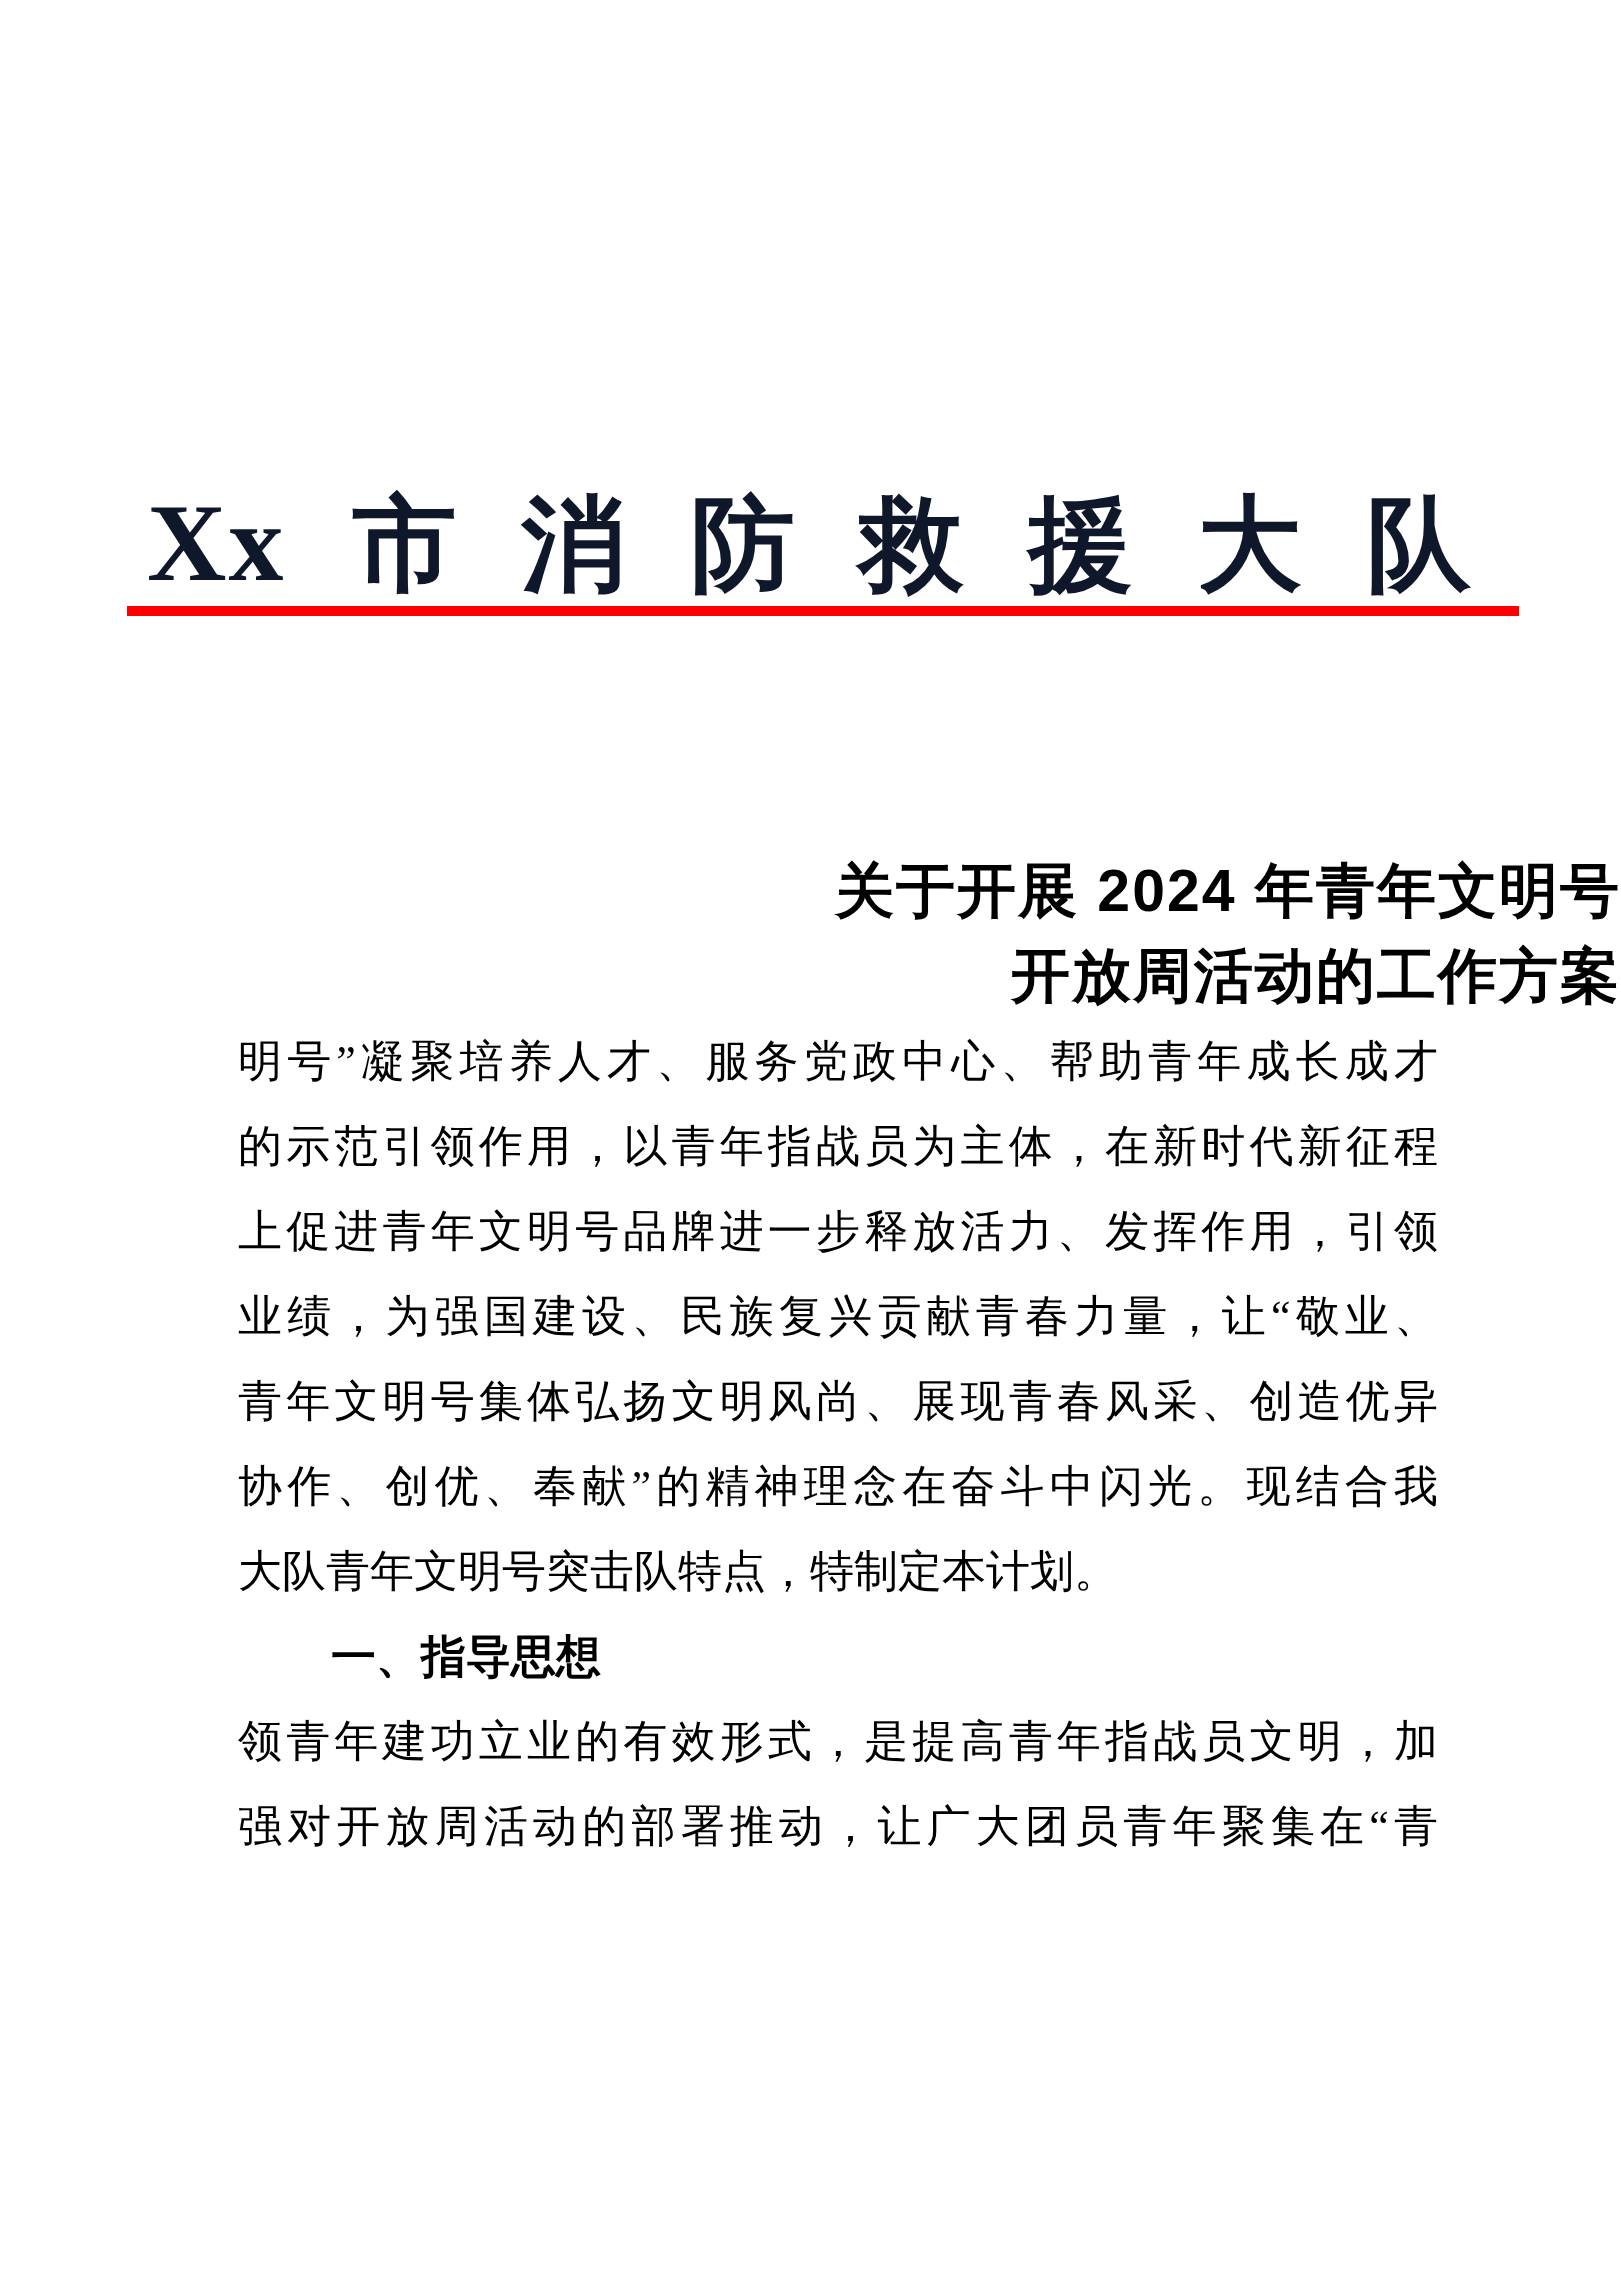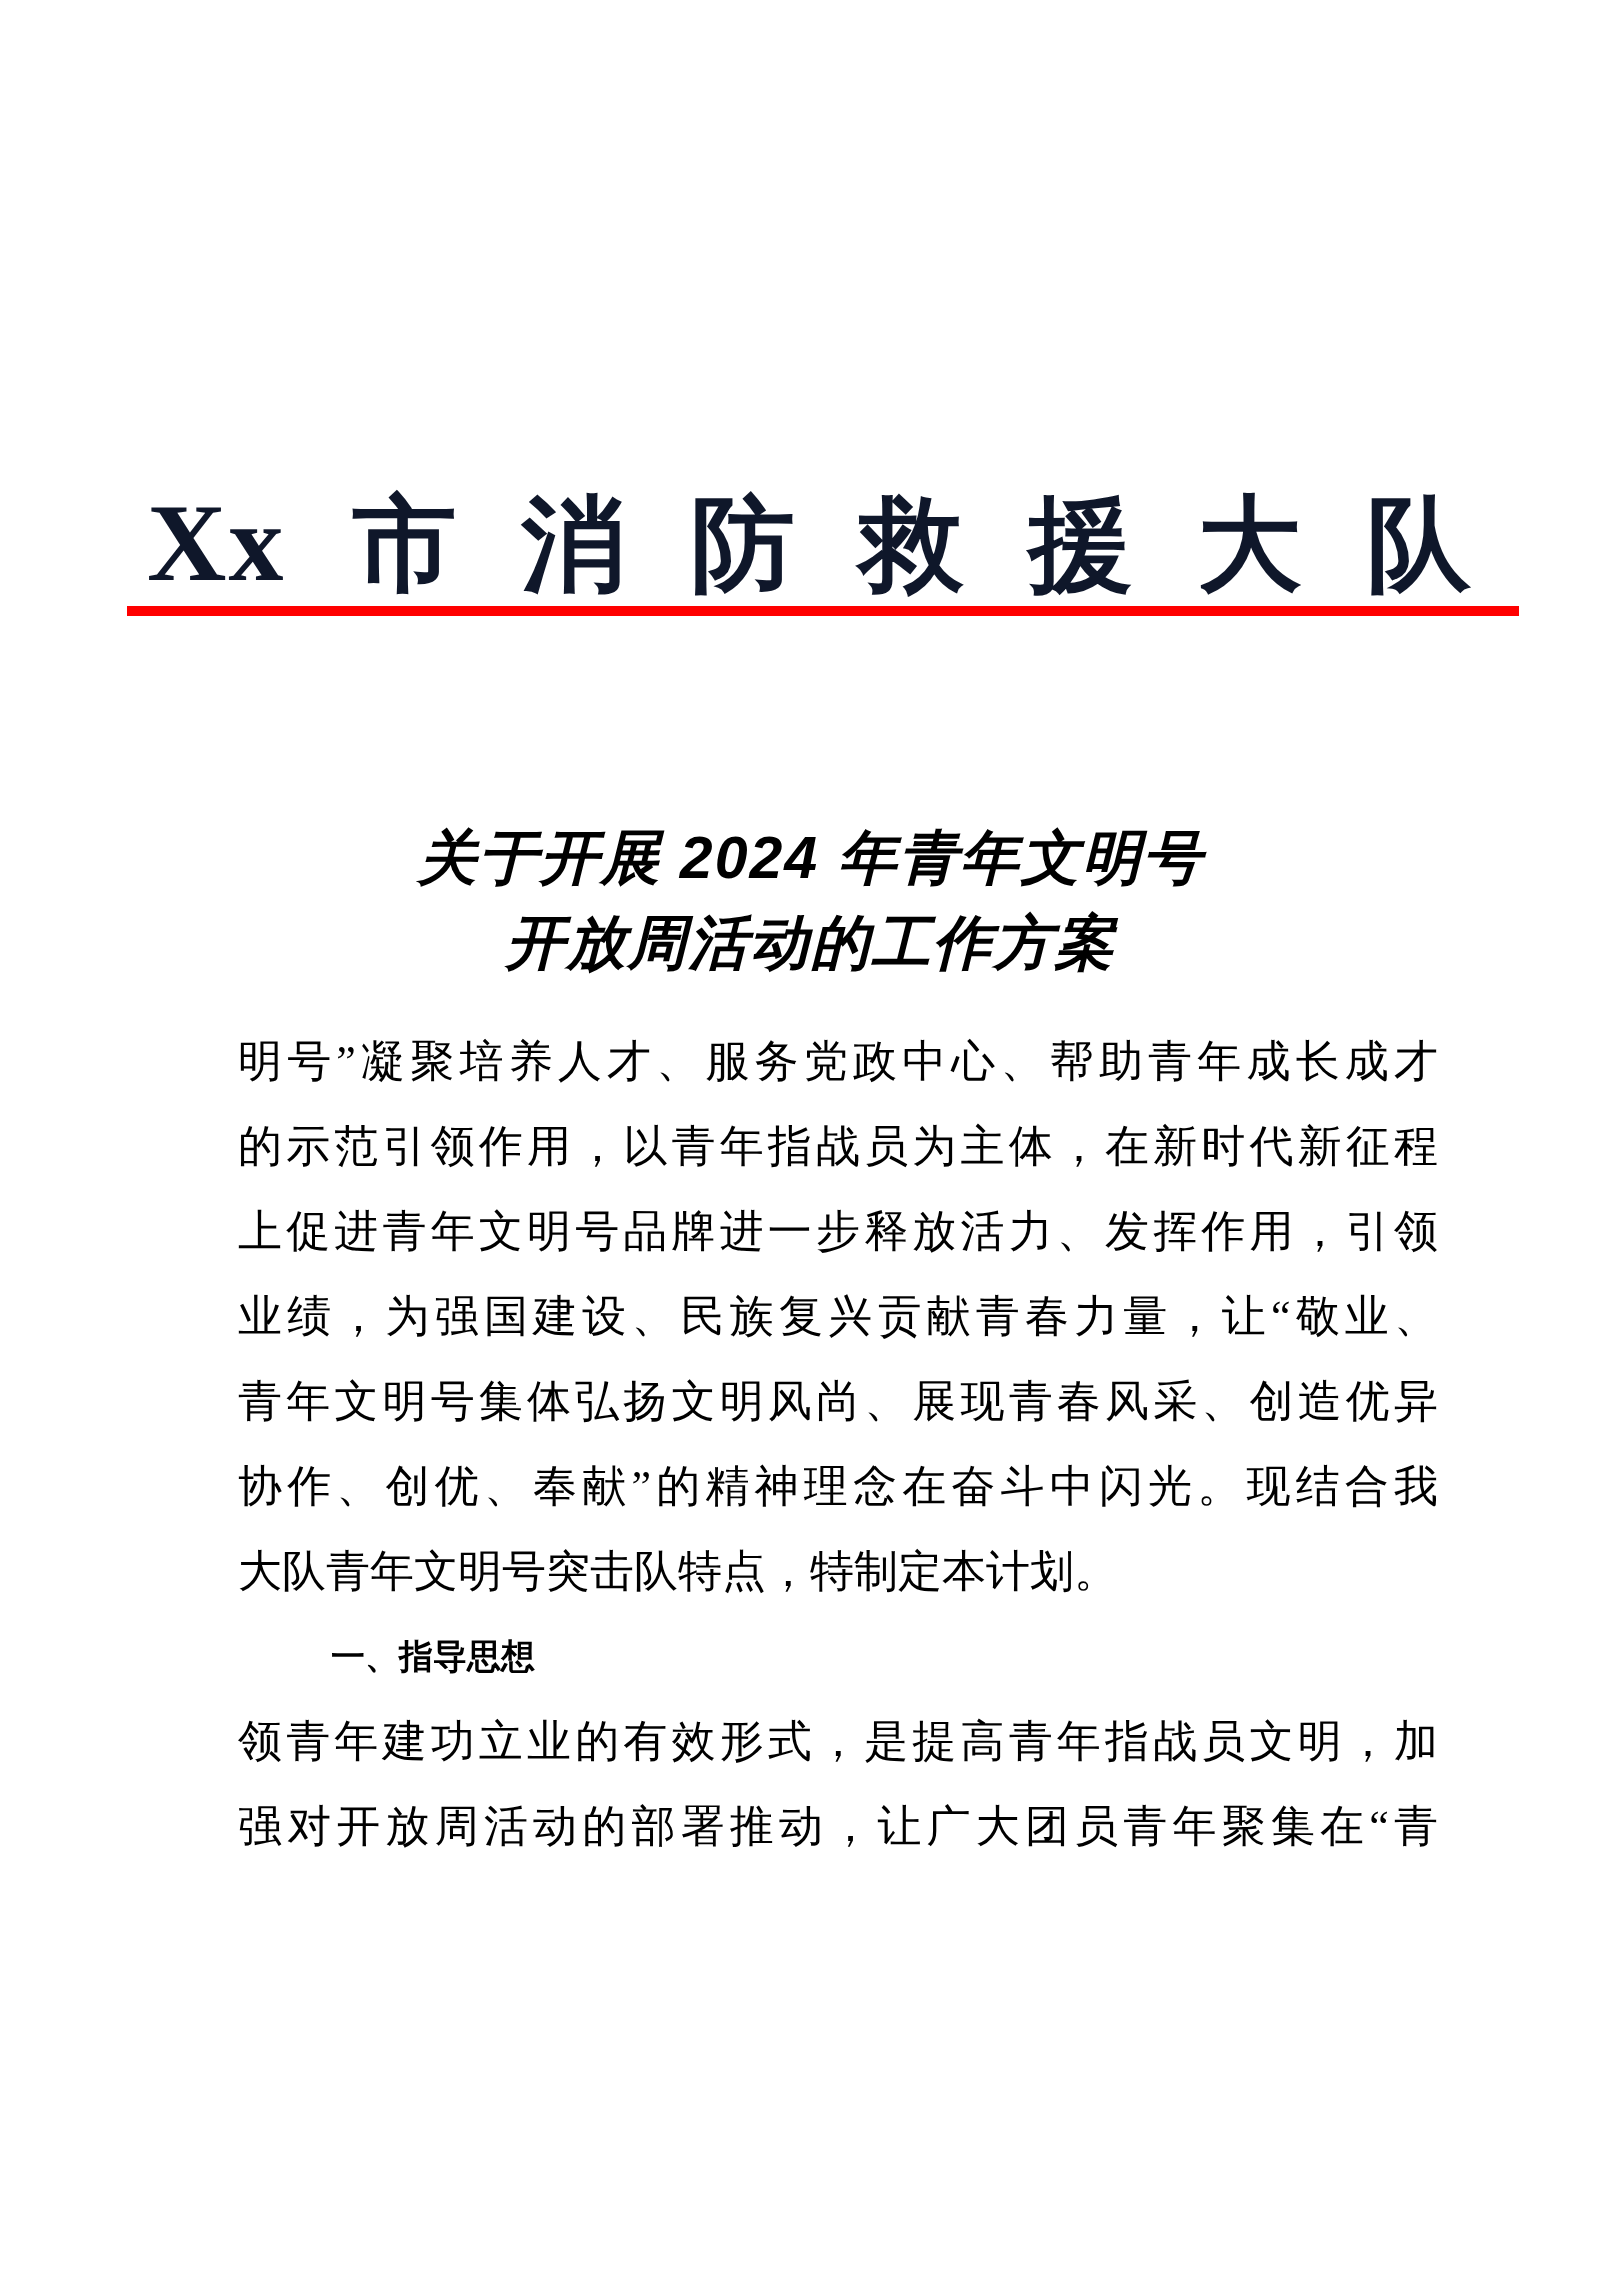--- a/index.html
+++ b/index.html
@@ -41,29 +41,28 @@
     top: 606px;
     width: 1392px;
     height: 9.8px;
     background: #ff0000;
   }
 
   
   .doc-title {
     position: absolute;
     left: 0;
-    top: 816px;
+    top: 849px;
     width: 100%;
-    text-align: center;
+    text-align: right;
     font-family: "Liberation Sans", sans-serif;
     font-weight: bold;
     font-size: 59px;
     line-height: 85px;
     letter-spacing: 2px;
-    font-style: italic;
   }
 
   
   .doc-body {
     position: absolute;
     left: 238px;
     top: 1019px;
     width: 1200px;
     font-size: 44px;
     line-height: 85px;
@@ -78,21 +77,21 @@
   .doc-line.indent { padding-left: 93px; }
   .doc-line.plain {
     text-align: right;
     text-align-last: left;
     white-space: nowrap;
   }
   .doc-heading {
     padding-left: 93px;
     font-family: "Liberation Sans", sans-serif;
     font-weight: bold;
-    font-size: 34px;
+    font-size: 45px;
     text-align: left;
   }
 </style>
 </head>
 <body>
 
 <div class="page">
 
   <div class="letterhead">
     <span class="org-prefix">Xx</span><span class="org-name">市消防救援大队</span>

